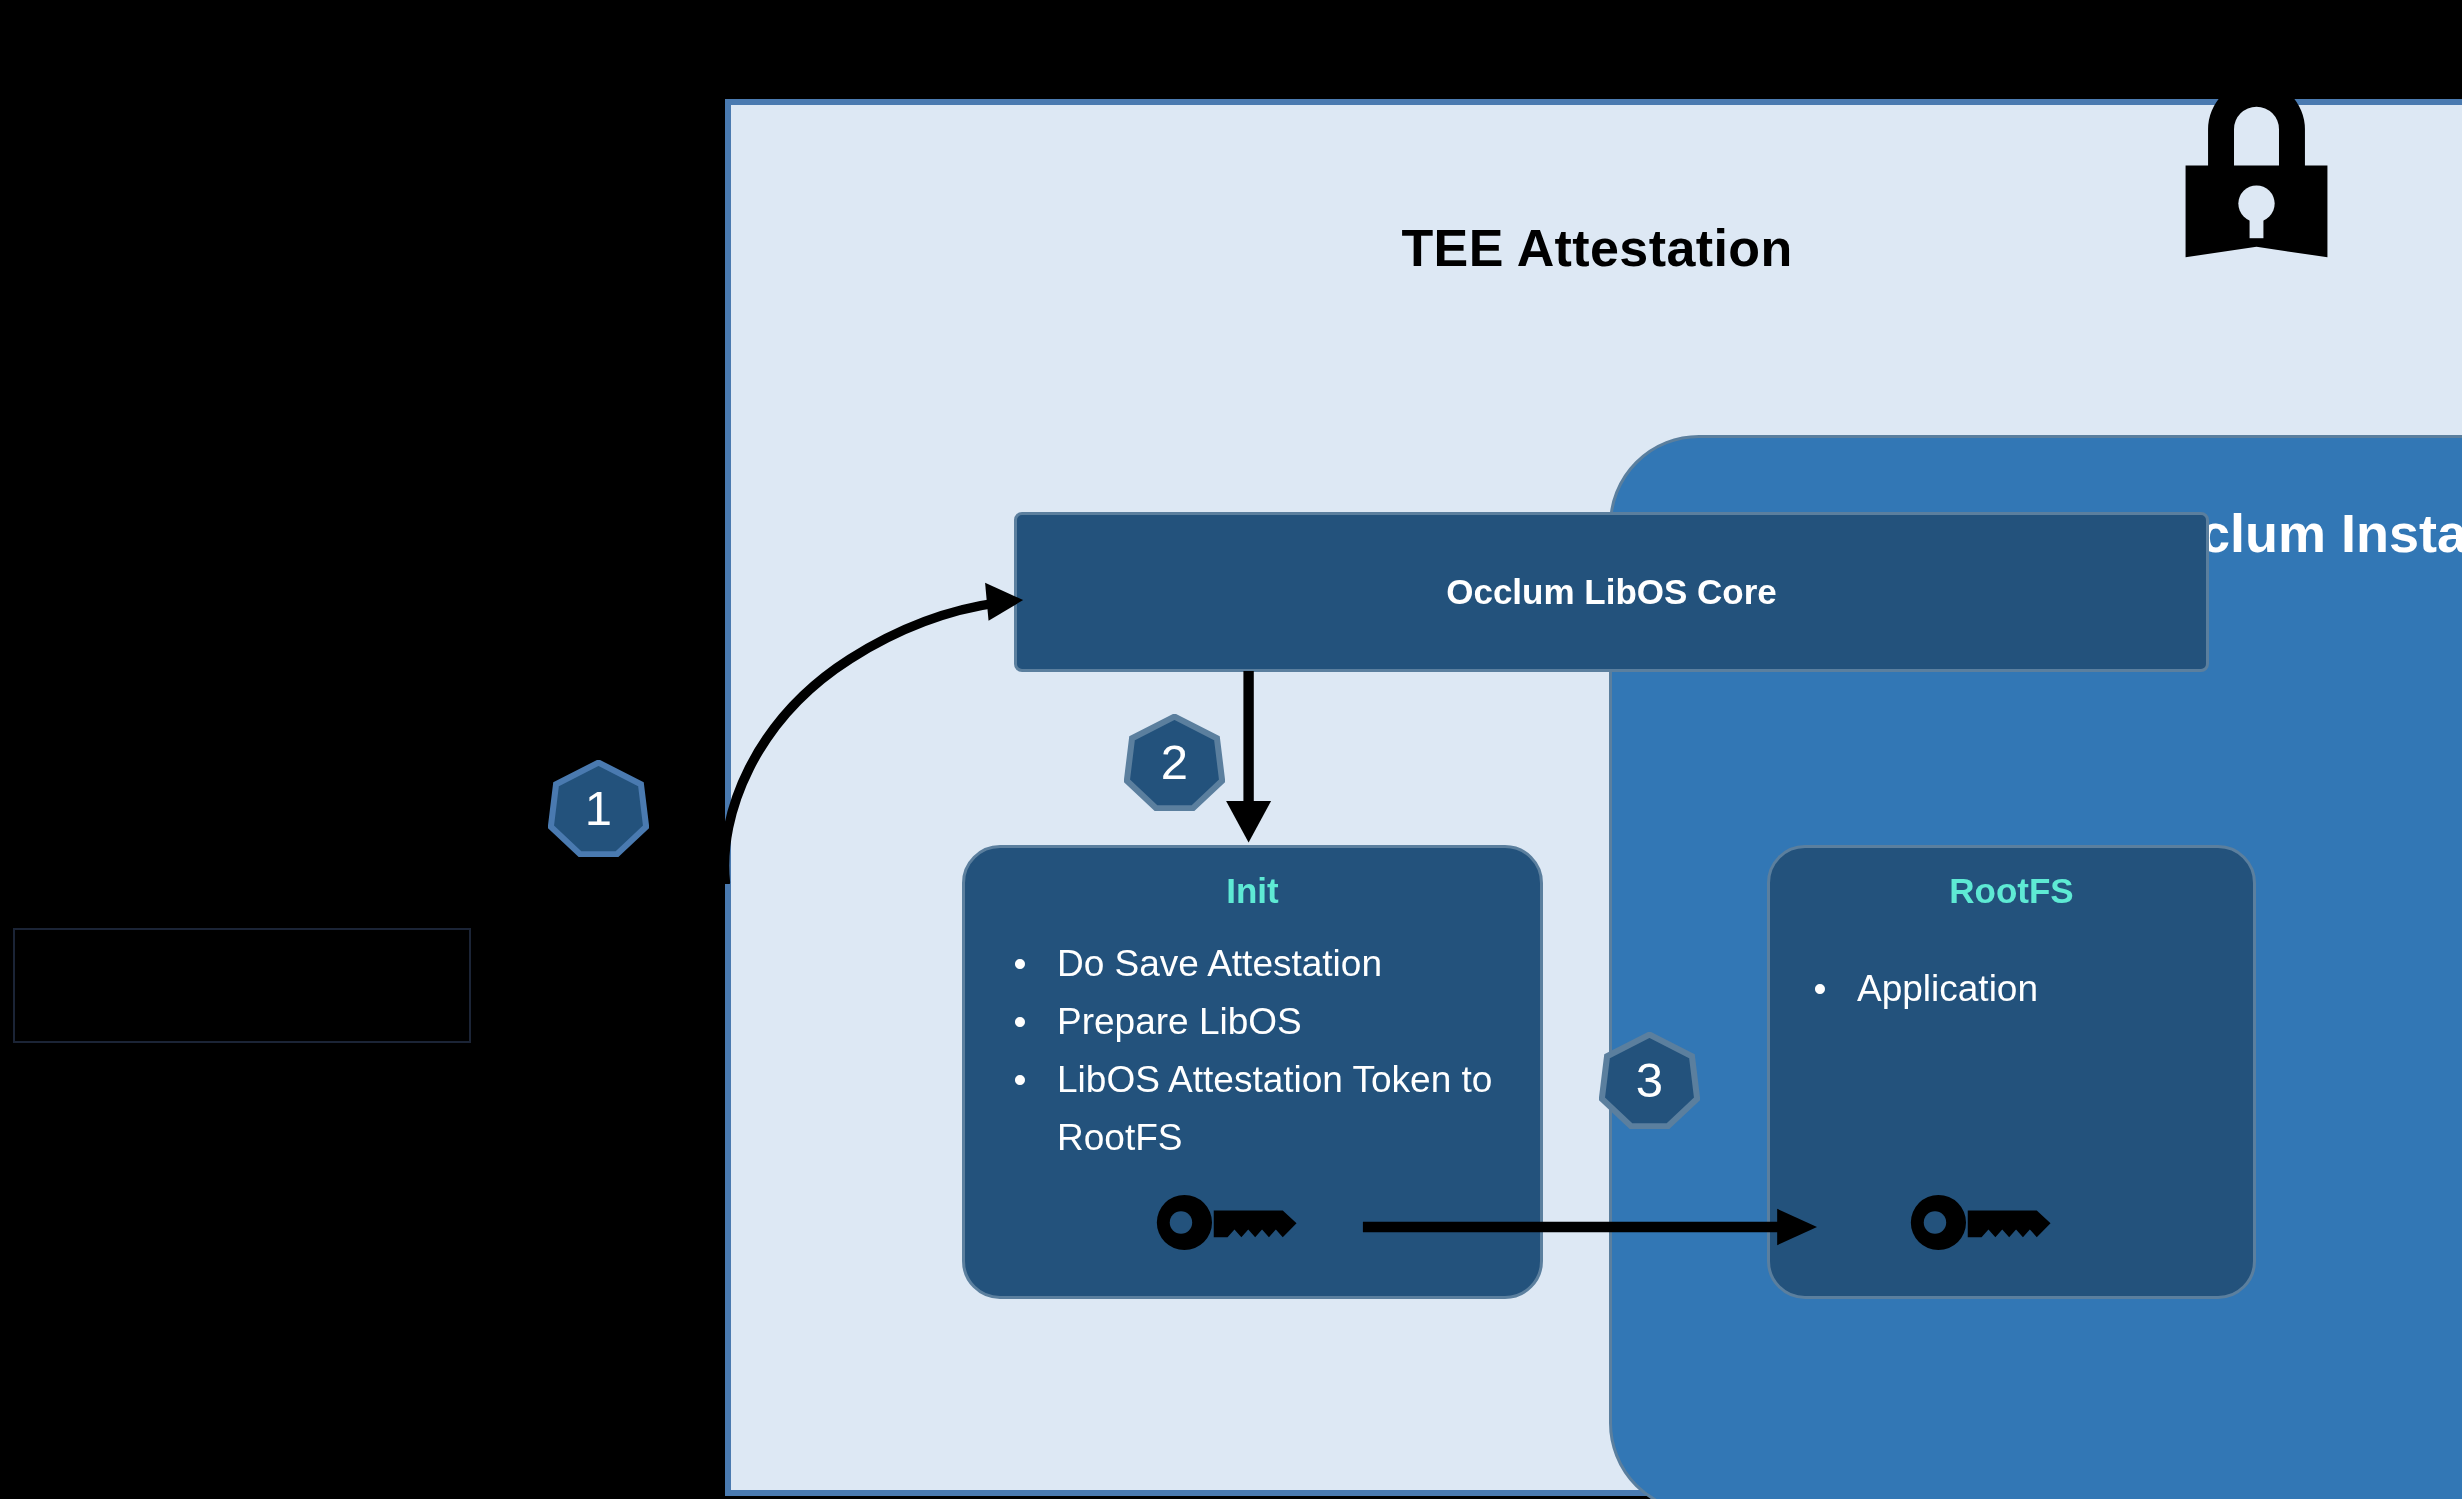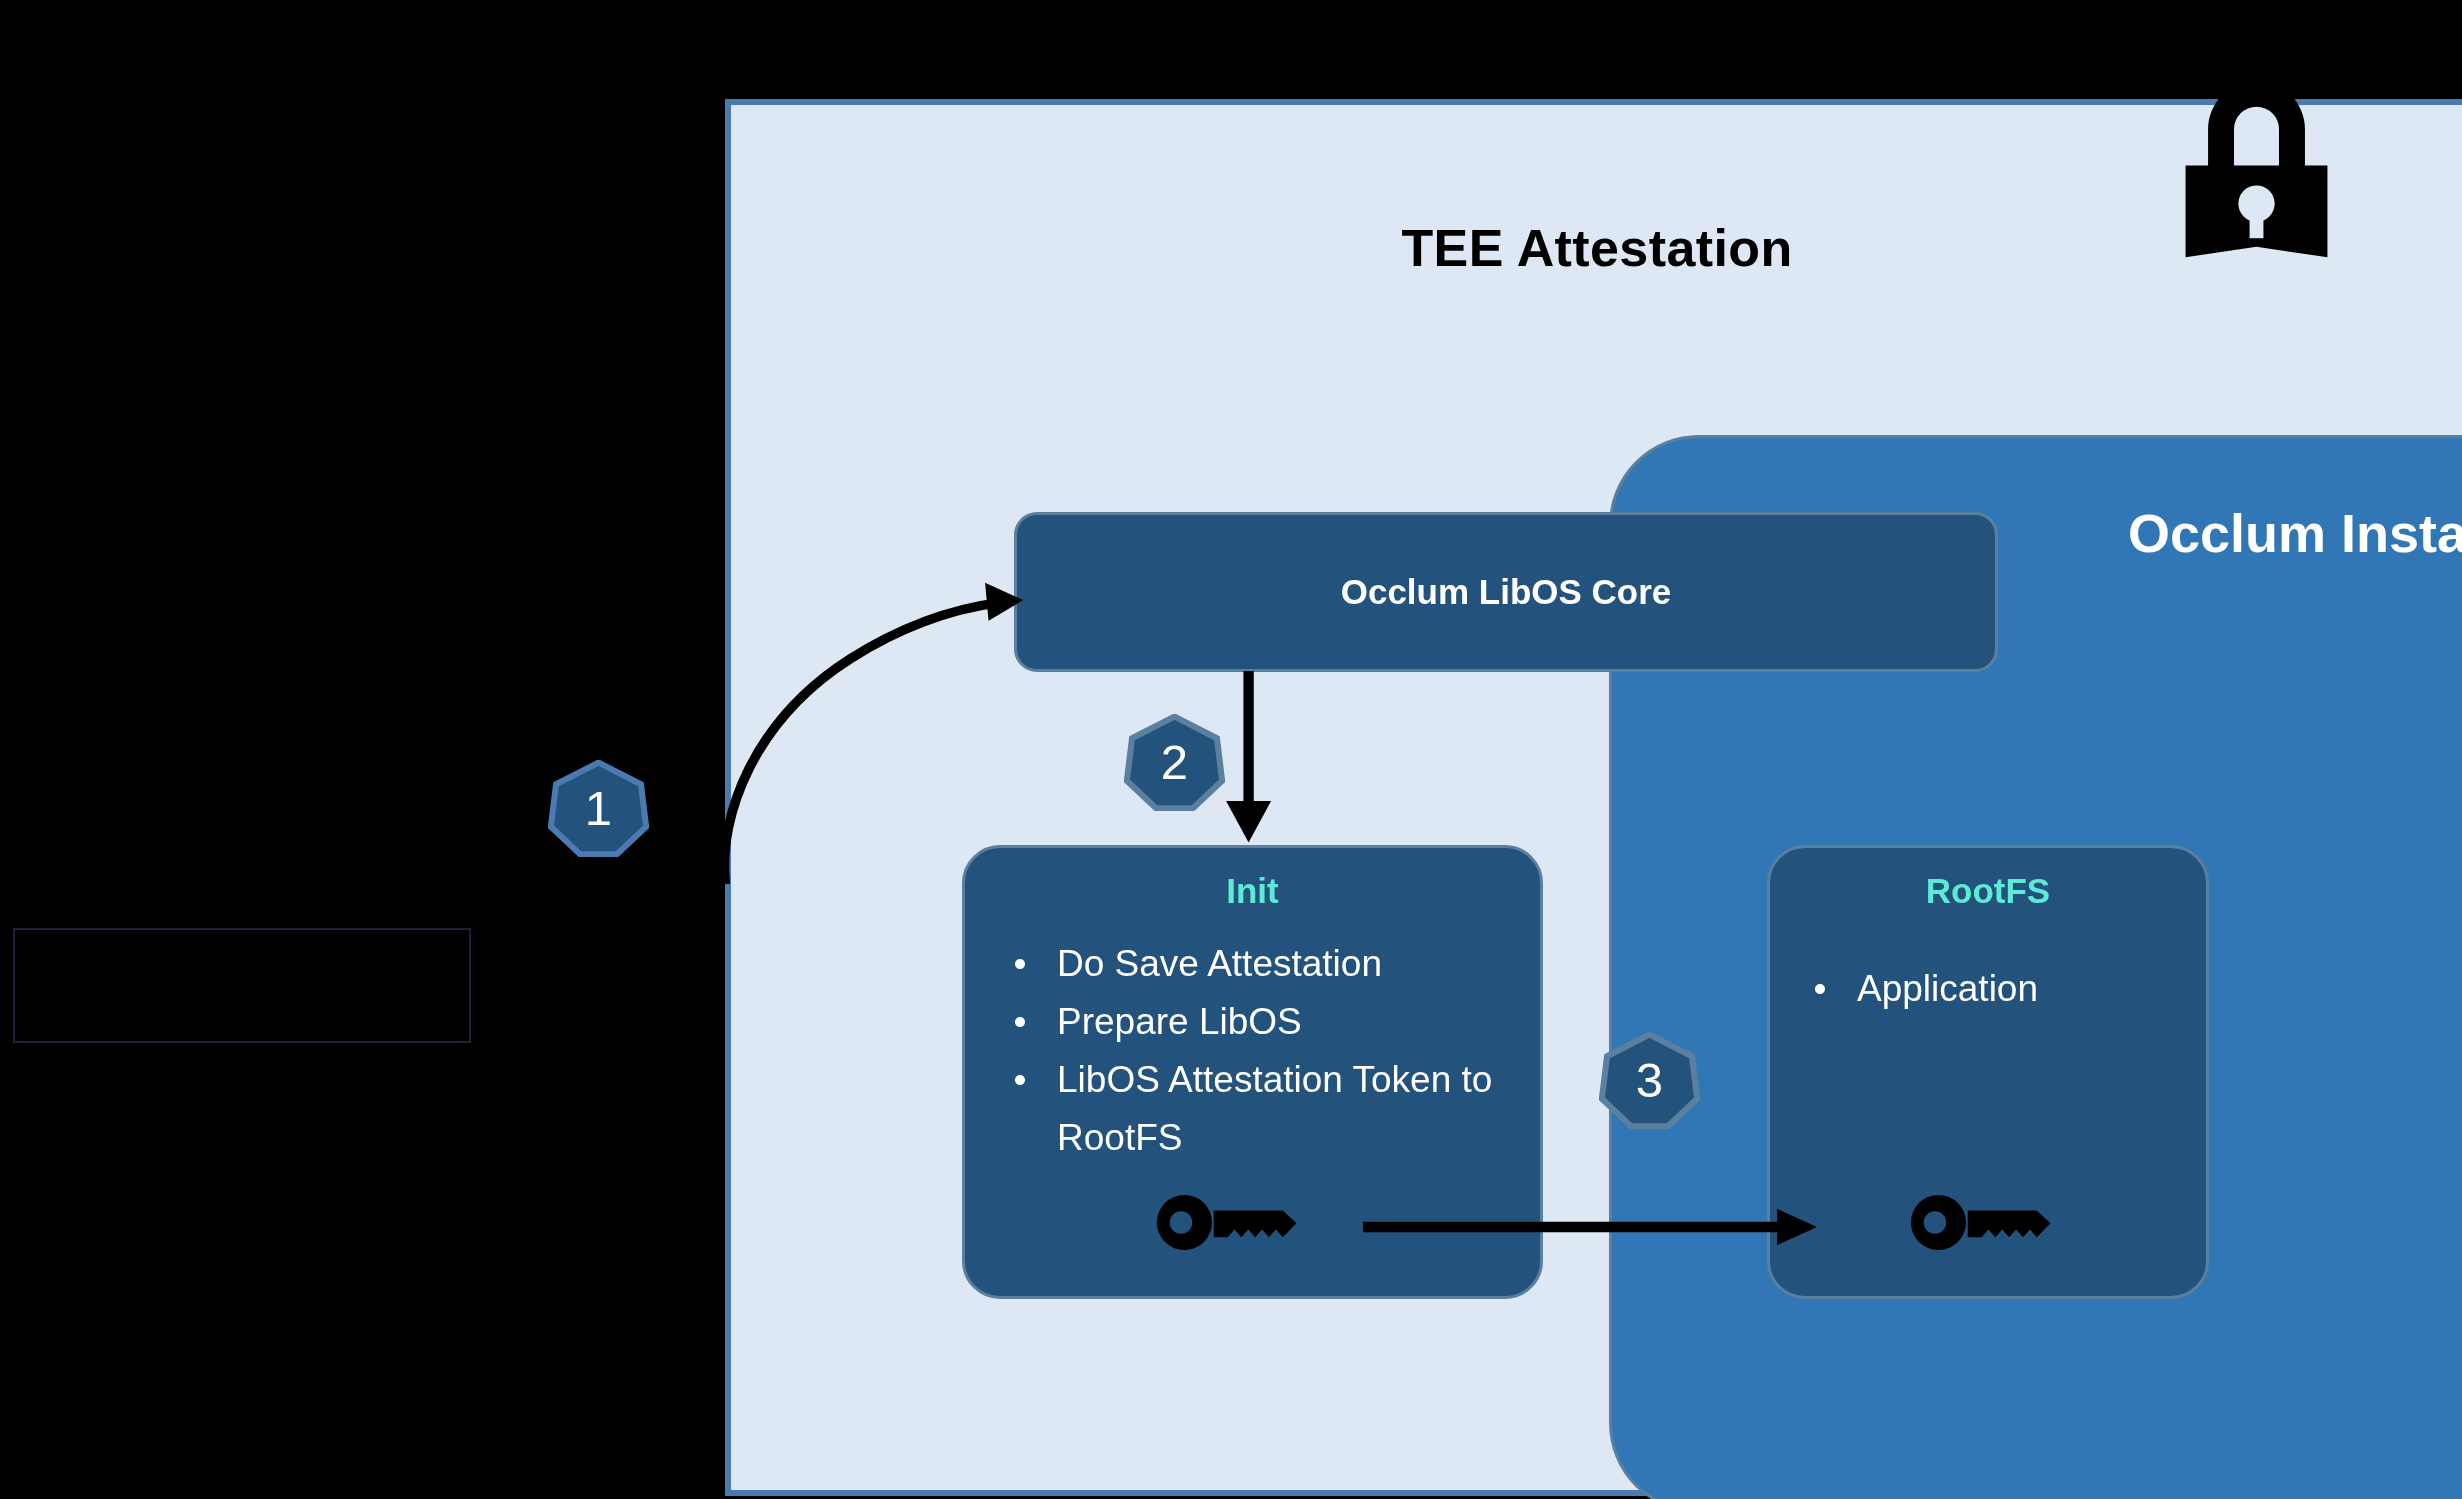--- a/index.html
+++ b/index.html
@@ -76,23 +76,23 @@
   .inner-box {
     position: absolute;
     background: #23527c;
     border: 3.5px solid #5b7f9e;
     border-radius: 22.5px;
     box-sizing: border-box;
   }
   #libos-core {
     left: 1014px;
     top: 512px;
-    width: 984px;
+    width: 1195px;
     height: 160px;
-    border-radius: 23px;
+    border-radius: 8px;
   }
   #libos-core-label {
     position: absolute;
     left: 0;
     top: 0;
     width: 100%;
     height: 100%;
     display: flex;
     align-items: center;
     justify-content: center;
@@ -104,21 +104,21 @@
   #init-box {
     left: 962px;
     top: 845px;
     width: 581px;
     height: 454px;
     border-radius: 38px;
   }
   #rootfs-box {
     left: 1767px;
     top: 845px;
-    width: 442px;
+    width: 489px;
     height: 454px;
     border-radius: 38px;
   }
   .box-heading {
     position: absolute;
     left: 0;
     top: 22.5px;
     width: 100%;
     text-align: center;
     font-size: 35px;

